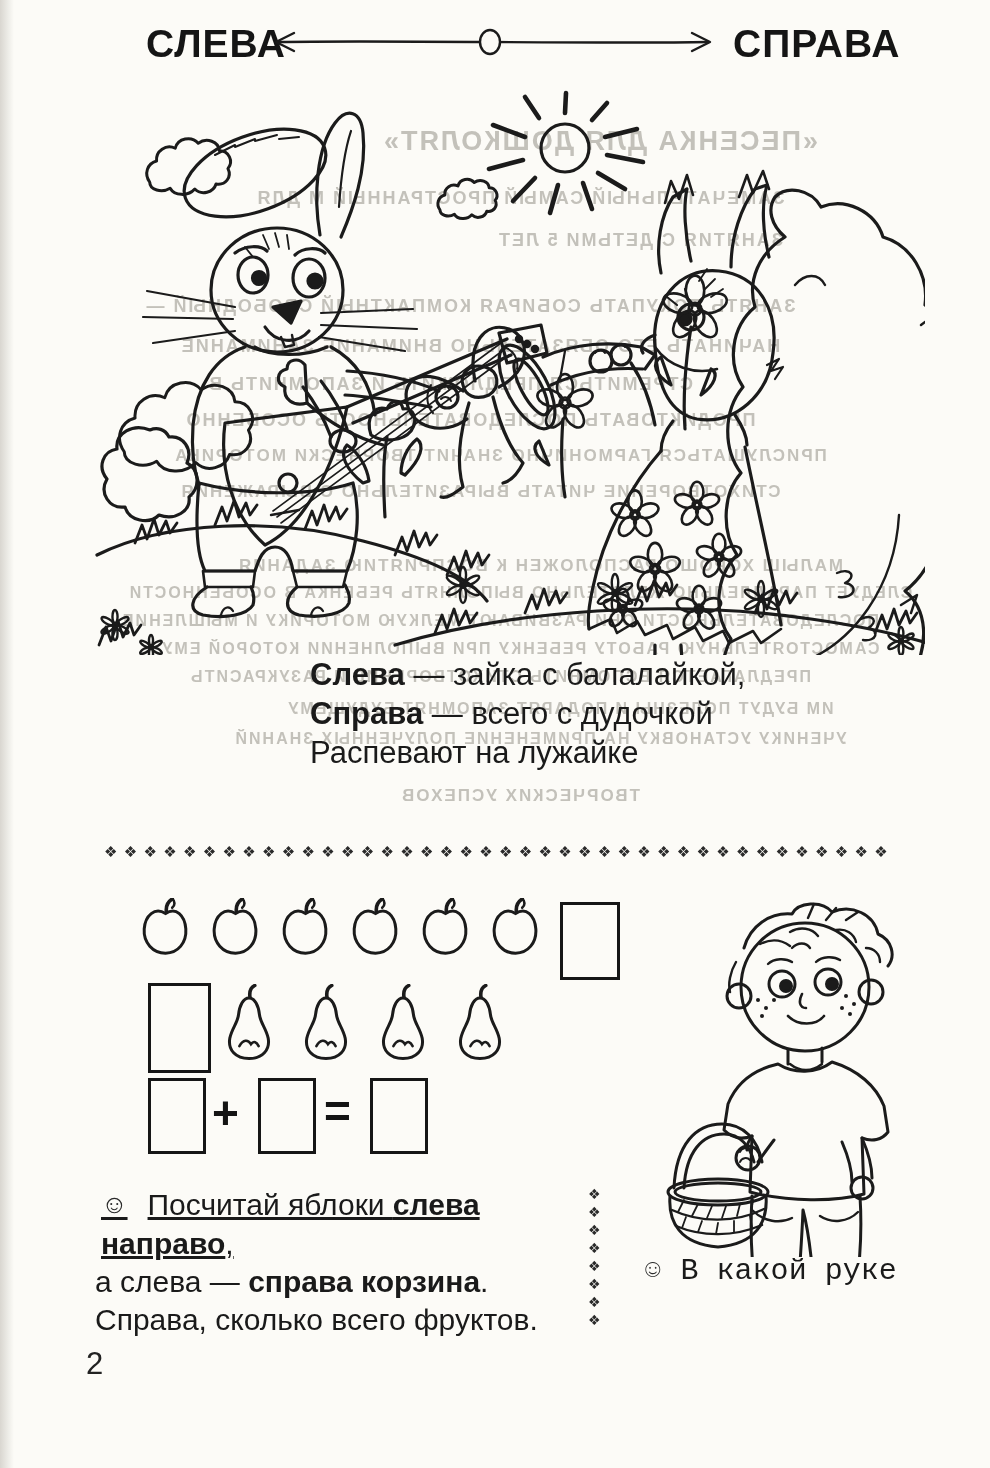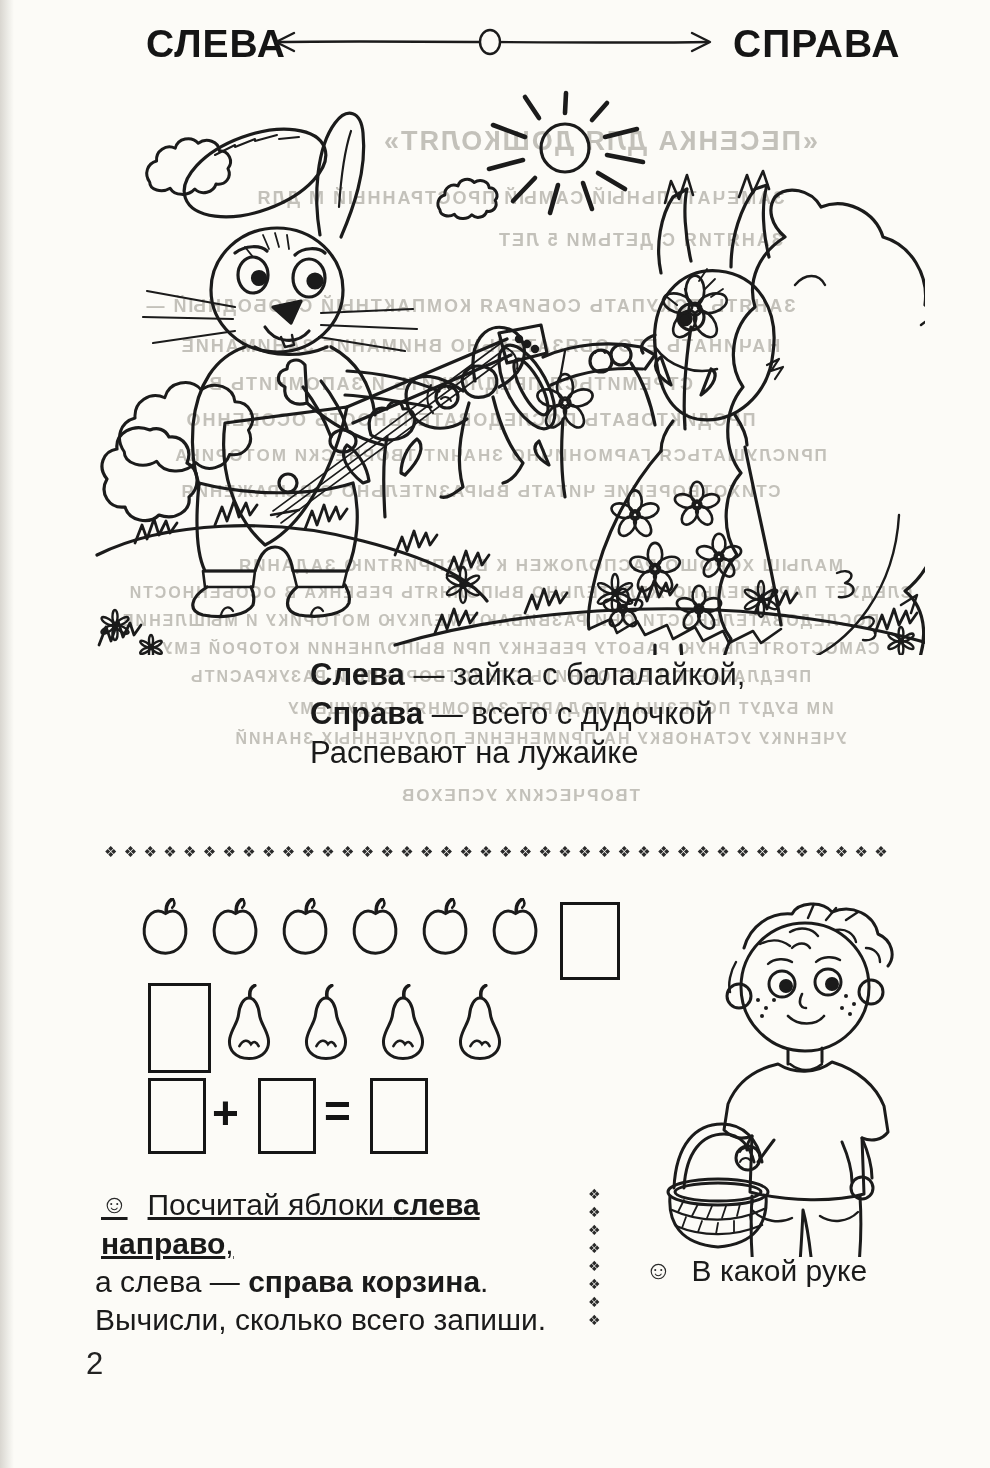--- a/index.html
+++ b/index.html
@@ -30,21 +30,21 @@
        gap:2px;font-size:14px;color:#2a2a2a;}
   
   .cell{position:absolute;border:3px solid #161616;background:transparent;}
   .fruit-row{position:absolute;display:flex;}
   #apples-row{left:141px;top:898px;gap:21px;}
   #pears-row{left:224px;top:984px;gap:27px;}
   .op{position:absolute;font-size:46px;font-weight:900;color:#141414;}
   
   .task{font-size:30px;line-height:38px;position:absolute;}
   #task-left{left:95px;top:1186px;width:480px;}
-  #task-right{left:645px;top:1252px;width:330px;}
+  #task-right{left:645px;top:1252px;width:330px;font-family:Liberation Mono, monospace;}
   .smiley{font-size:26px;margin-right:20px;position:relative;top:-2px;color:#2a2a2a;}
   #task-left .tline:first-child{padding-left:6px;text-decoration:underline;}
   .b{font-weight:700;}
   .page-num{position:absolute;left:86px;top:1346px;font-size:31px;color:#222;}
 </style>
 </head>
 <body>
 
 <div class="page">
   <div class="edge-band"></div>
@@ -514,21 +514,21 @@
         <path d="M182,446 C200,450 222,448 232,438" stroke-width="2.2"></path>
         <path d="M116,430 c6,-4 14,-4 20,0 M188,430 c6,-4 14,-4 20,0" stroke-width="2"></path>
       </g>
     </svg>
 
     <div class="task" id="task-left">
       <div class="tline">
         <span class="smiley">☺</span><span><span>Посчитай яблоки </span><span class="b">слева направо</span><span>,</span></span>
       </div>
       <div class="tline"><span>а слева — </span><span class="b">справа корзина</span><span>.</span></div>
-      <div class="tline"><span>Вычисли, сколько всего запиши.</span></div>
+      <div class="tline"><span>Справа, сколько всего фруктов.</span></div>
     </div>
 
     <div class="divider-col">
 
     <span class="dv">❖</span>
         <span class="dv">❖</span>
         <span class="dv">❖</span>
         <span class="dv">❖</span>
         <span class="dv">❖</span>
         <span class="dv">❖</span>

